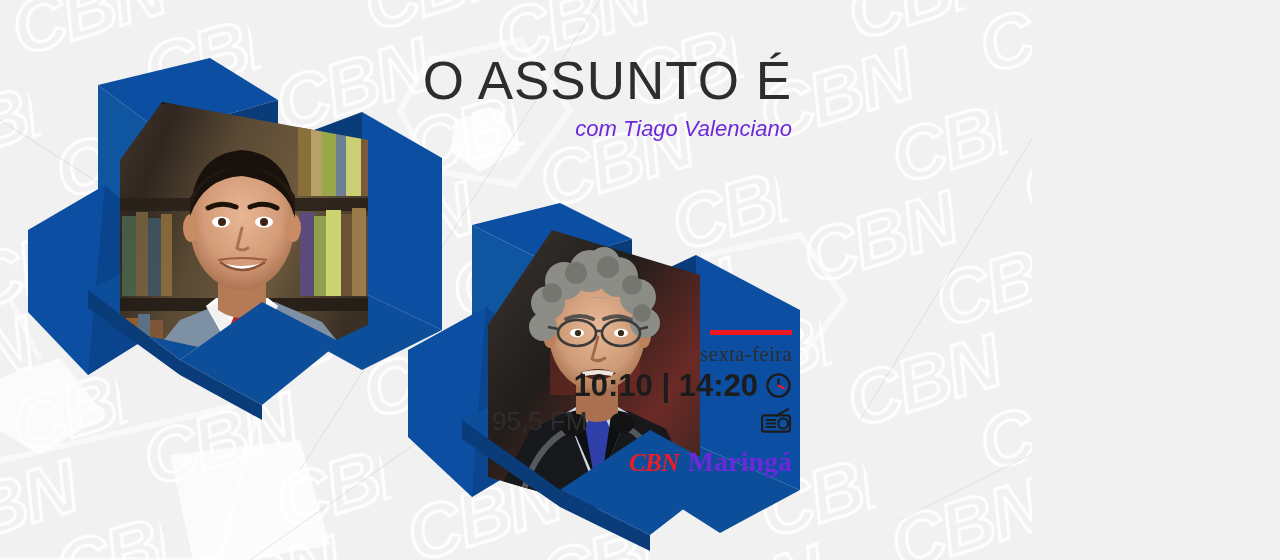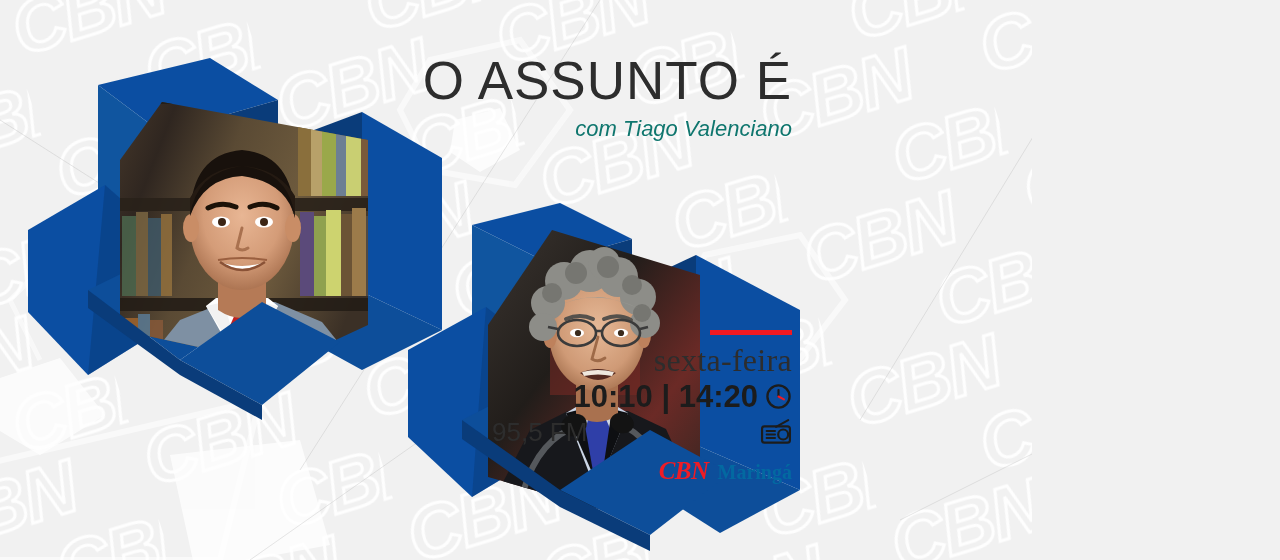--- a/index.html
+++ b/index.html
@@ -37,36 +37,36 @@
     font-size:53px; font-weight:400; letter-spacing:1px;
     color:#2d2d2d; line-height:1.0; white-space:nowrap;
   }
   .title-line2 {
     font-family:"Liberation Sans", sans-serif;
     font-size:55px; font-weight:bold; letter-spacing:0px;
     color:#0d4a91; line-height:1.08; margin-top:2px; white-space:nowrap;
   }
   .subtitle {
     font-family:"Liberation Sans", sans-serif;
-    font-style:italic; font-size:22px; color:#0f766e;
+    font-style:italic; font-size:22px; color:#6d28d9;
     line-height:1.25; margin-top:8px;
   }
 
   
   .schedule {
     position:absolute; right:240px; top:330px;
     text-align:right; width:300px;
   }
   .red-rule {
     width:82px; height:5px; background:#f01922;
     margin-left:auto; margin-right:0; margin-bottom:9px;
   }
   .day {
     font-family:"Liberation Serif", serif;
-    font-size:32px; color:#2d2d2d; line-height:1.0;
+    font-size:21px; color:#2d2d2d; line-height:1.0;
     letter-spacing:0.3px;
   }
   .time-row {
     display:flex; align-items:center; justify-content:flex-end;
     gap:7px; margin-top:5px;
   }
   .time-text {
     font-family:"Liberation Sans", sans-serif;
     font-weight:bold; font-size:31px; color:#1c1c1c;
     letter-spacing:0px; line-height:1.0;
@@ -83,21 +83,21 @@
     display:flex; align-items:baseline; justify-content:flex-end;
     gap:9px; margin-top:12px;
   }
   .logo-cbn {
     font-family:"Liberation Serif", serif;
     font-weight:bold; font-style:italic;
     font-size:25px; color:#ee1c25; letter-spacing:-0.5px;
   }
   .logo-city {
     font-family:"Liberation Serif", serif;
-    font-weight:bold; font-size:20px; color:#0369a1;
+    font-weight:bold; font-size:28px; color:#6d28d9;
   }
   .icon { display:inline-block; line-height:0; }
 </style>
 </head>
 <body>
 
 <div id="banner">
 
   <div class="bg-layer">
     <svg class="wm-svg" width="1280" height="560" viewBox="0 0 1280 560">

